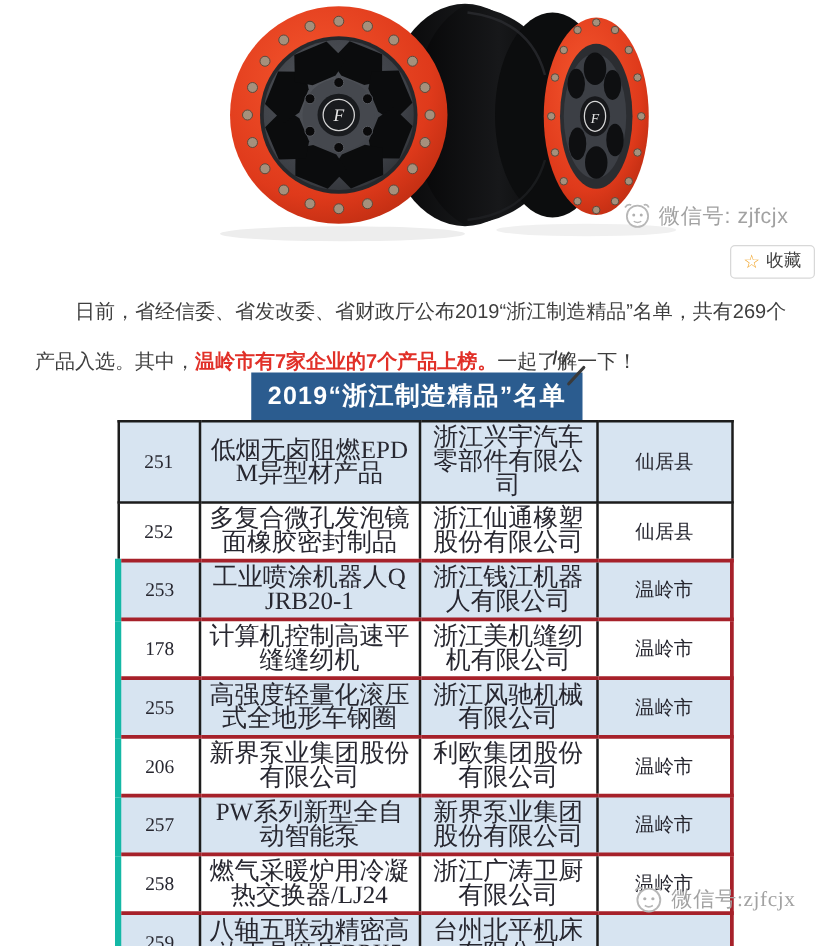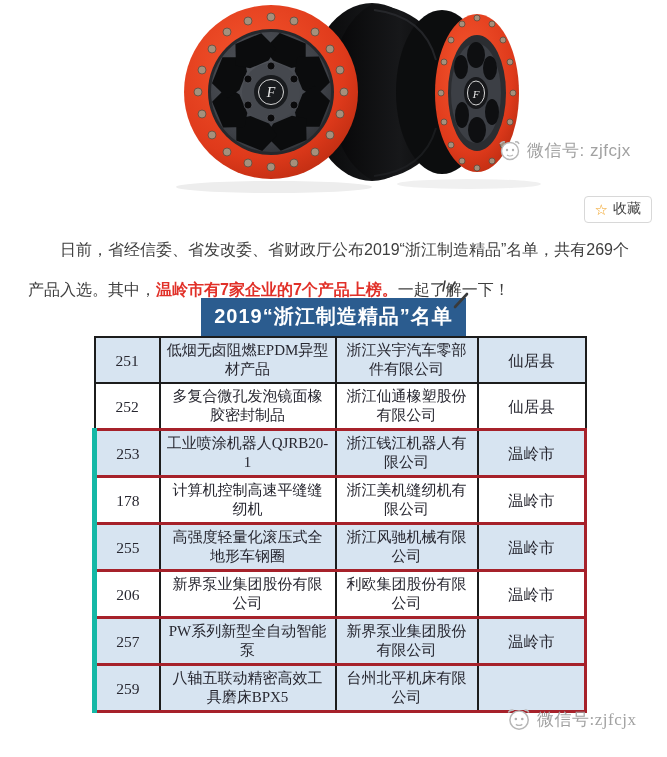--- a/index.html
+++ b/index.html
@@ -6,21 +6,21 @@
   html,body { background:#fff; }
   .page {
     position:relative; width:667px; height:757px; overflow:hidden;
     background:#fff; font-family:"Liberation Sans", sans-serif;
   }
   
   .hero { position:absolute; left:124px; top:0; width:420px; height:200px; }
   
   .wm { position:absolute; display:flex; align-items:center; gap:5px;
         color:#a2a2a2; font-size:17px; letter-spacing:0.5px; white-space:nowrap; }
-  .wm-top { left:496px; top:138px; }
+  .wm-top { left:496px; top:160px; }
   .wm-bottom { left:504px; top:706px; z-index:6;font-family:Liberation Serif, serif; }
   .wm svg { display:block; }
   
   .fav-btn { position:absolute; right:15px; top:196px; display:flex; align-items:center; gap:5px;
              background:#fff; border:1px solid #d8d8d8; border-radius:4px;
              padding:3px 10px 4px; font-size:14px; color:#404040; cursor:pointer; }
   .fav-btn .star { color:#f0a020; font-size:15px; line-height:1; }
   
   .intro { position:absolute; left:28px; top:230px; width:614px;
            font-size:16px; line-height:40px; color:#3e3e3e; text-indent:2em; }
@@ -28,21 +28,21 @@
   
   .banner-wrap { position:absolute; left:0; top:298px; width:667px; text-align:center; }
   .banner { display:inline-block; background:#2b5c8f; color:#fff; font-weight:bold;
             font-size:20px; letter-spacing:1px; padding:5px 13px 6px; }
   .banner-marks { position:absolute; left:438px; top:278px; }
   
   .list-table { position:absolute; left:92px; top:336px; width:491px;
                 border-collapse:collapse; table-layout:fixed;
                 font-family:"Liberation Serif", serif; z-index:2; }
   .list-table td { border:2px solid #1c1c1c; text-align:center; vertical-align:middle;
-                   font-size:15px; line-height:19px; color:#272730; padding:3px 6px;
+                   font-size:20px; line-height:19px; color:#272730; padding:3px 6px;
                    word-break:break-all; }
   .list-table td.c-no, .list-table td.c-city { font-size:15.5px; }
   .list-table tr.shaded td { background:#d7e4f1; }
   .list-table tr.plain td { background:#ffffff; }
   .list-table tr.hl td { border-top:3px solid #a6212a; border-bottom:3px solid #a6212a; }
   .list-table tr.hl td:first-child { border-left:5px solid #14b8a6; }
   .list-table tr.hl td:last-child  { border-right:3px solid #a6212a; }
   .list-table tr.r2 td { height:44px; }
   .list-table tr.rh td { height:42px; }
 </style>
@@ -259,20 +259,26 @@
           <td class="c-product">新界泵业集团股份有限公司</td>
           <td class="c-company">利欧集团股份有限公司</td>
           <td class="c-city">温岭市</td>
         </tr>
         <tr class="shaded hl rh">
           <td class="c-no">257</td>
           <td class="c-product">PW系列新型全自动智能泵</td>
           <td class="c-company">新界泵业集团股份有限公司</td>
           <td class="c-city">温岭市</td>
         </tr>
+        <tr class="plain hl rh">
+          <td class="c-no">258</td>
+          <td class="c-product">燃气采暖炉用冷凝热交换器/LJ24</td>
+          <td class="c-company">浙江广涛卫厨有限公司</td>
+          <td class="c-city">温岭市</td>
+        </tr>
         <tr class="shaded hl rh">
           <td class="c-no">259</td>
           <td class="c-product">八轴五联动精密高效工具磨床BPX5</td>
           <td class="c-company">台州北平机床有限公司</td>
           <td class="c-city"></td>
         </tr>
       </tbody>
   </table>
 
   <div class="wm wm-bottom">

